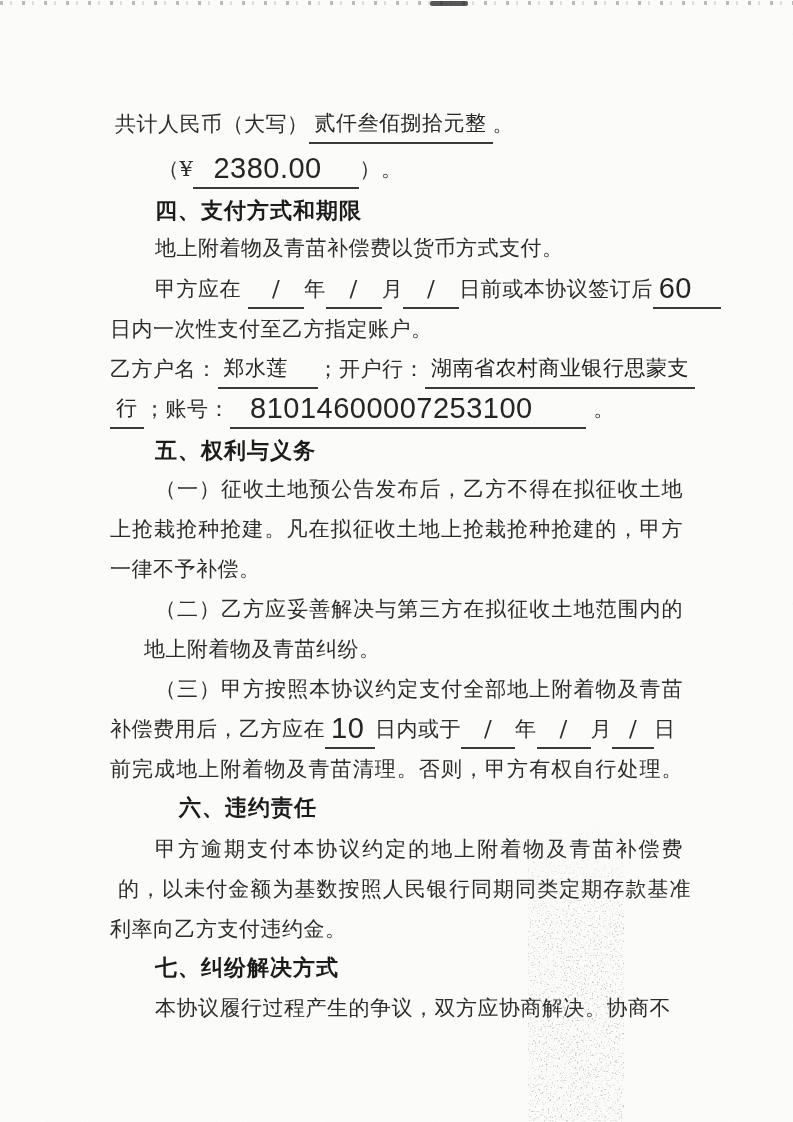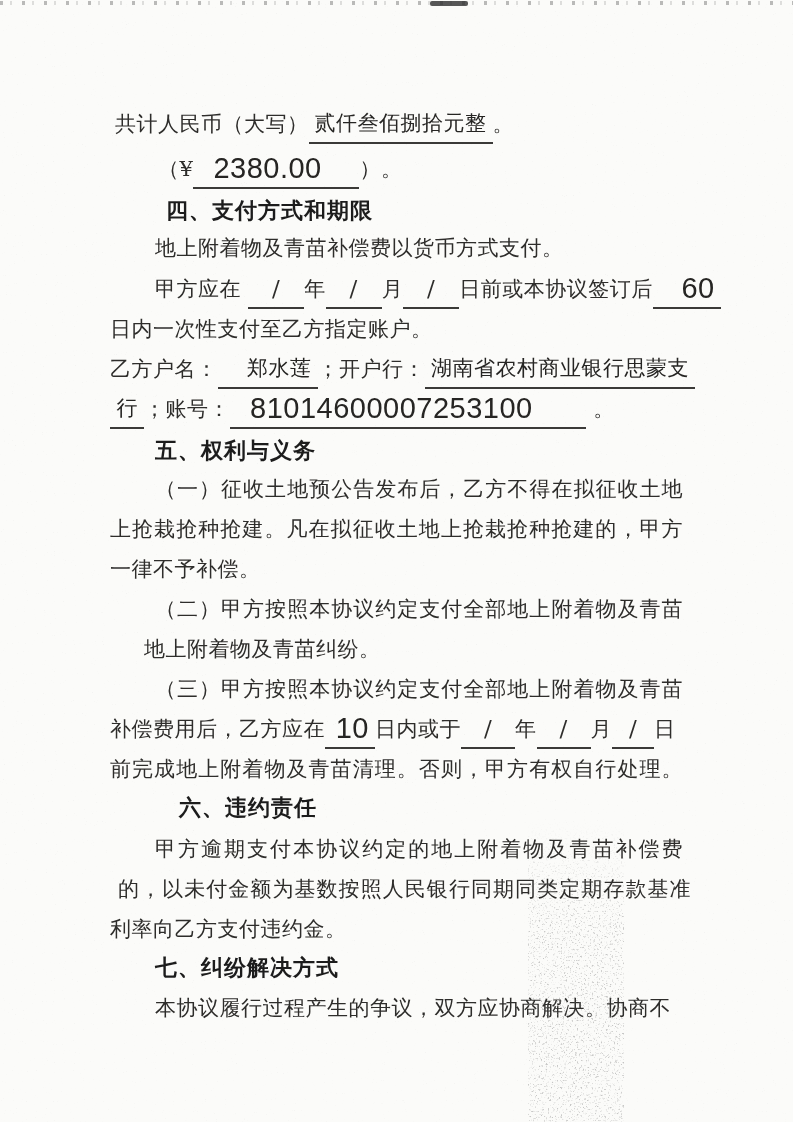--- a/index.html
+++ b/index.html
@@ -14,21 +14,21 @@
     font-size:21px;color:#2e2d2b;letter-spacing:0.5px;
   }
   .line.heading{
     font-family:"Liberation Sans","DejaVu Sans",sans-serif;
     font-weight:700;color:#1c1c1c;font-size:22px;letter-spacing:1px;
   }
   .line.justify{white-space:normal;text-align:justify;text-align-last:justify;text-justify:inter-character;}
   .seg{display:inline;}
   .fill{
     display:inline-block;vertical-align:bottom;height:38px;line-height:38px;
-    border-bottom:2px solid #3b3a38;text-align:right;padding:0 6px;
+    border-bottom:2px solid #3b3a38;text-align:left;padding:0 6px;
     color:#262523;
   }
   .fill.digits{
     font-family:"Liberation Sans","DejaVu Sans",sans-serif;
     font-size:29px;font-weight:400;letter-spacing:0.5px;
   }
   .fill.leftal{text-align:left;padding-left:20px;}
   .blank{
     display:inline-block;vertical-align:bottom;height:38px;line-height:38px;
     border-bottom:2px solid #3b3a38;text-align:center;font-size:23px;color:#2e2d2b;
@@ -56,31 +56,31 @@
 <body>
 
 <div id="paper">
 
   <div class="scan-top"></div>
   <div class="scan-top-dark"></div>
 
   <div id="lines">
       <div class="line" style="top: 104px; left: 115px;"><span class="seg">共计人民币（大写）</span><span class="fill" style="min-width: 168px;">贰仟叁佰捌拾元整</span><span class="seg">。</span></div>
       <div class="line" style="top: 149px; left: 158px;"><span class="seg">（¥</span><span class="fill digits leftal" style="min-width: 140px;">2380.00</span><span class="seg">）。</span></div>
-      <div class="line heading" style="top: 191px; left: 155px; margin-left: 11px;"><span class="seg">四、支付方式和期限</span></div>
+      <div class="line heading" style="top: 191px; left: 155px;"><span class="seg">四、支付方式和期限</span></div>
       <div class="line" style="top: 228px; left: 155px;"><span class="seg">地上附着物及青苗补偿费以货币方式支付。</span></div>
       <div class="line" style="top: 269px; left: 155px;"><span class="seg">甲方应在 </span><span class="blank" style="min-width: 56px;">/</span><span class="seg">年</span><span class="blank" style="min-width: 56px;">/</span><span class="seg">月</span><span class="blank" style="min-width: 56px;">/</span><span class="seg">日前或本协议签订后</span><span class="fill digits" style="min-width: 56px;">60</span></div>
       <div class="line" style="top: 309px; left: 110px;"><span class="seg">日内一次性支付至乙方指定账户。</span></div>
       <div class="line" style="top: 349px; left: 110px;"><span class="seg">乙方户名：</span><span class="fill" style="min-width: 88px;">郑水莲</span><span class="seg">；开户行：</span><span class="fill" style="min-width: 258px;">湖南省农村商业银行思蒙支</span></div>
       <div class="line" style="top: 389px; left: 110px;"><span class="fill" style="min-width: 22px;">行</span><span class="seg">；账号：</span><span class="fill digits leftal" style="min-width: 330px;">81014600007253100</span><span class="seg"> 。</span></div>
       <div class="line heading" style="top: 431px; left: 155px;"><span class="seg">五、权利与义务</span></div>
       <div class="line justify" style="top: 469px; left: 155px; width: 528px;"><span class="seg">（一）征收土地预公告发布后，乙方不得在拟征收土地</span></div>
       <div class="line justify" style="top: 509px; left: 110px; width: 573px;"><span class="seg">上抢栽抢种抢建。凡在拟征收土地上抢栽抢种抢建的，甲方</span></div>
       <div class="line" style="top: 549px; left: 110px;"><span class="seg">一律不予补偿。</span></div>
-      <div class="line justify" style="top: 589px; left: 155px; width: 528px;"><span class="seg">（二）甲方按照本协议约定支付全部地上附着物及青苗</span></div>
+      <div class="line justify" style="top: 589px; left: 155px; width: 528px;"><span class="seg">（二）乙方应妥善解决与第三方在拟征收土地范围内的</span></div>
       <div class="line" style="top: 629px; left: 110px; margin-left: 34px;"><span class="seg">地上附着物及青苗纠纷。</span></div>
       <div class="line justify" style="top: 669px; left: 155px; width: 528px;"><span class="seg">（三）甲方按照本协议约定支付全部地上附着物及青苗</span></div>
       <div class="line" style="top: 709px; left: 110px;"><span class="seg">补偿费用后，乙方应在</span><span class="fill digits" style="min-width: 38px;">10</span><span class="seg">日内或于</span><span class="blank" style="min-width: 54px;">/</span><span class="seg">年</span><span class="blank" style="min-width: 54px;">/</span><span class="seg">月</span><span class="blank" style="min-width: 42px;">/</span><span class="seg">日</span></div>
       <div class="line justify" style="top: 749px; left: 110px; width: 573px;"><span class="seg">前完成地上附着物及青苗清理。否则，甲方有权自行处理。</span></div>
       <div class="line heading" style="top: 788px; left: 155px; margin-left: 24px;"><span class="seg">六、违约责任</span></div>
       <div class="line justify" style="top: 829px; left: 155px; width: 528px;"><span class="seg">甲方逾期支付本协议约定的地上附着物及青苗补偿费</span></div>
       <div class="line justify" style="top: 869px; left: 118px; width: 573px;"><span class="seg">的，以未付金额为基数按照人民银行同期同类定期存款基准</span></div>
       <div class="line" style="top: 909px; left: 110px;"><span class="seg">利率向乙方支付违约金。</span></div>
       <div class="line heading" style="top: 948px; left: 155px;"><span class="seg">七、纠纷解决方式</span></div>
       <div class="line" style="top: 988px; left: 155px;"><span class="seg">本协议履行过程产生的争议，双方应协商解决。协商不</span></div>

